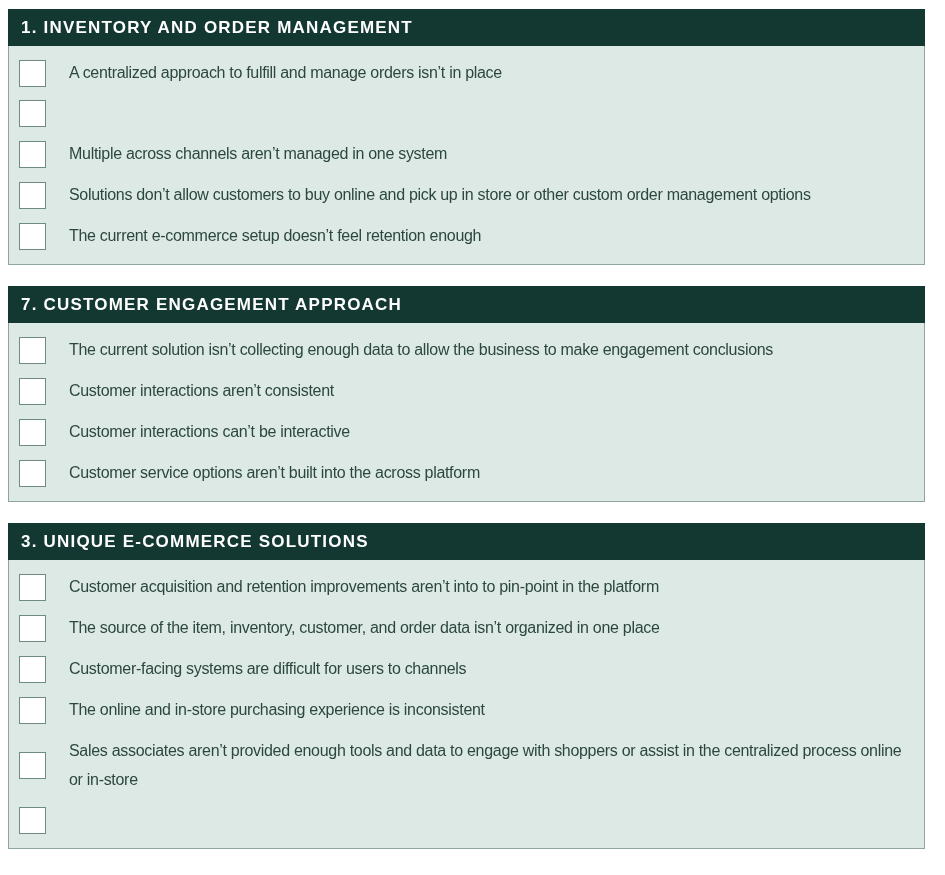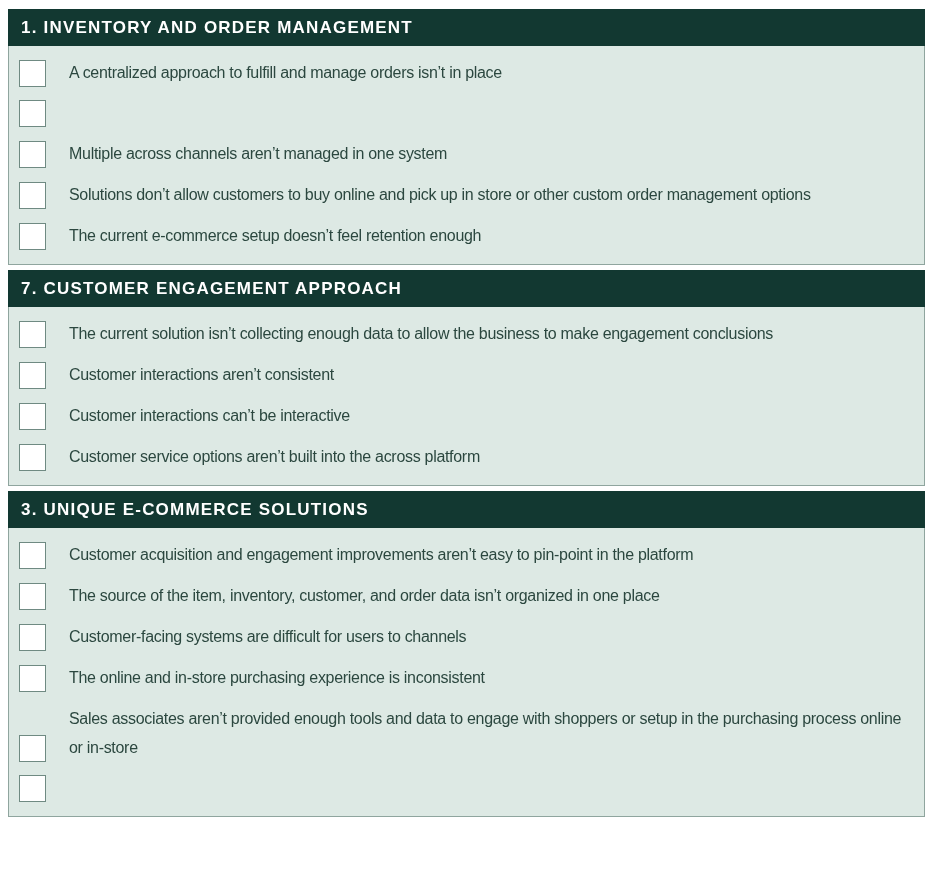--- a/index.html
+++ b/index.html
@@ -12,21 +12,21 @@
     width: 945px;
     height: 875px;
     overflow: hidden;
   }
   .page {
     box-sizing: border-box;
     padding: 9px 20px 0 8px;
     width: 945px;
   }
   .section {
-    margin-bottom: 5px;
+    margin-bottom: 21px;
     border-radius: 29px;
   }
   .section-header {
     background: var(--header-bg, #123831);
     color: var(--header-text, #ffffff);
     height: 37px;
     display: flex;
     align-items: center;
     padding-left: 13px;
     font-size: 17px;
@@ -34,21 +34,21 @@
     letter-spacing: 1.2px;
   }
   .section-body {
     background: var(--body-bg, #dde9e4);
     border: 1px solid var(--border-color, #8fa59e);
     border-top: none;
     padding: 6px 0 8px 0;
   }
   .item {
     display: flex;
-    align-items: flex-end;
+    align-items: center;
     padding: 6px 16px 6px 10px;
   }
   .checkbox {
     flex: 0 0 auto;
     width: 27px;
     height: 27px;
     box-sizing: border-box;
     background: var(--checkbox-bg, #ffffff);
     border: 1.5px solid var(--checkbox-border, #6f8a82);
     margin-top: 1px;
@@ -124,41 +124,41 @@
 </div>
   </section>
 
   <section class="section">
     <div class="section-header">
       <span class="section-title">3. UNIQUE E-COMMERCE SOLUTIONS</span>
     </div>
     <div class="section-body">
   <div class="item">
     <span class="checkbox" role="checkbox" aria-checked="false"></span>
-    <span class="item-label">Customer acquisition and engagement improvements aren’t easy to pin-point in the platform</span>
+    <span class="item-label">Customer acquisition and retention improvements aren’t into to pin-point in the platform</span>
   </div>
 
   <div class="item">
     <span class="checkbox" role="checkbox" aria-checked="false"></span>
     <span class="item-label">The source of the item, inventory, customer, and order data isn’t organized in one place</span>
   </div>
 
   <div class="item">
     <span class="checkbox" role="checkbox" aria-checked="false"></span>
     <span class="item-label">Customer-facing systems are difficult for users to channels</span>
   </div>
 
   <div class="item">
     <span class="checkbox" role="checkbox" aria-checked="false"></span>
     <span class="item-label">The online and in-store purchasing experience is inconsistent</span>
   </div>
 
   <div class="item">
     <span class="checkbox" role="checkbox" aria-checked="false"></span>
-    <span class="item-label">Sales associates aren’t provided enough tools and data to engage with shoppers or setup in the purchasing process online or in-store</span>
+    <span class="item-label">Sales associates aren’t provided enough tools and data to engage with shoppers or assist in the centralized process online or in-store</span>
   </div>
 
   <div class="item">
     <span class="checkbox" role="checkbox" aria-checked="false"></span>
   </div>
 </div>
   </section>
 </div>
 
 </body></html>

